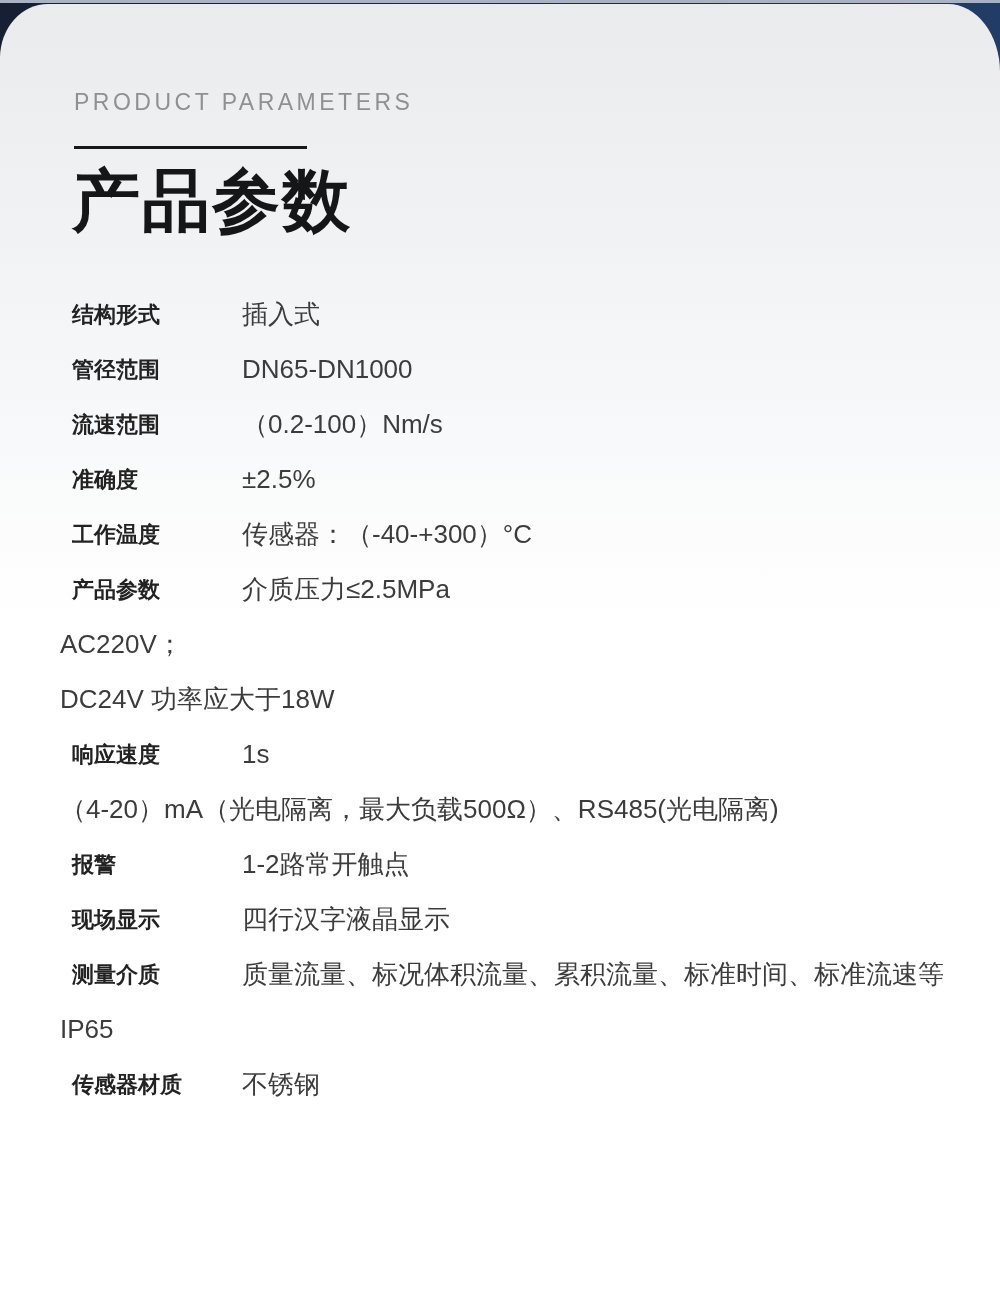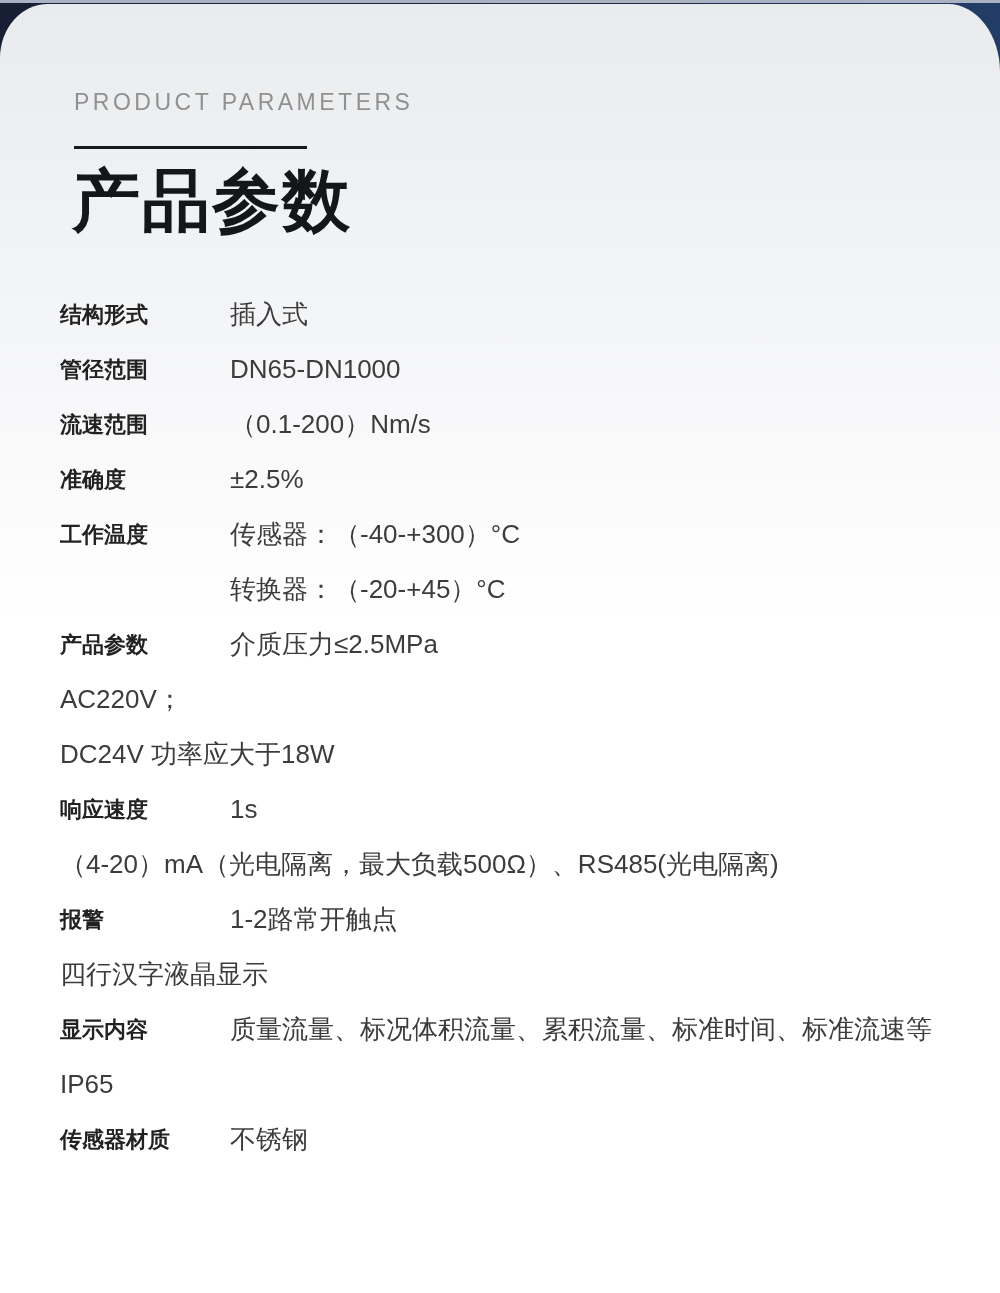--- a/index.html
+++ b/index.html
@@ -79,20 +79,21 @@
     display: flex;
     align-items: flex-start;
   }
   .spec-label {
     flex: 0 0 170px;
     font-size: 22px;
     line-height: 55px;
     font-weight: 600;
     color: var(--label);
     white-space: nowrap;
+    margin-left: 12px;
   }
   .spec-value {
     flex: 1 1 auto;
     min-width: 0;
     font-size: 26px;
     color: var(--value);
   }
   .spec-value .line {
     line-height: 55px;
     white-space: nowrap;
@@ -124,36 +125,35 @@
   <div class="spec-row">
     <div class="spec-label">管径范围</div>
     <div class="spec-value">
               <div class="line">DN65-DN1000</div>
             </div>
   </div>
 
   <div class="spec-row">
     <div class="spec-label">流速范围</div>
     <div class="spec-value">
-              <div class="line">（0.1-200）Nm/s</div>
+              <div class="line">（0.2-100）Nm/s</div>
             </div>
   </div>
 
   <div class="spec-row">
     <div class="spec-label">准确度</div>
     <div class="spec-value">
               <div class="line">±2.5%</div>
             </div>
   </div>
 
   <div class="spec-row">
     <div class="spec-label">工作温度</div>
     <div class="spec-value">
               <div class="line">传感器：（-40-+300）°C</div>
-              <div class="line">转换器：（-20-+45）°C</div>
             </div>
   </div>
 
   <div class="spec-row">
     <div class="spec-label">产品参数</div>
     <div class="spec-value">
               <div class="line">介质压力≤2.5MPa</div>
             </div>
   </div>
 
@@ -178,27 +178,28 @@
   </div>
 
   <div class="spec-row">
     <div class="spec-label">报警</div>
     <div class="spec-value">
               <div class="line">1-2路常开触点</div>
             </div>
   </div>
 
   <div class="spec-row">
+    <div class="spec-label">现场显示</div>
     <div class="spec-value">
               <div class="line">四行汉字液晶显示</div>
             </div>
   </div>
 
   <div class="spec-row">
-    <div class="spec-label">显示内容</div>
+    <div class="spec-label">测量介质</div>
     <div class="spec-value">
               <div class="line">质量流量、标况体积流量、累积流量、标准时间、标准流速等</div>
             </div>
   </div>
 
   <div class="spec-row">
     <div class="spec-value">
               <div class="line">IP65</div>
             </div>
   </div>

